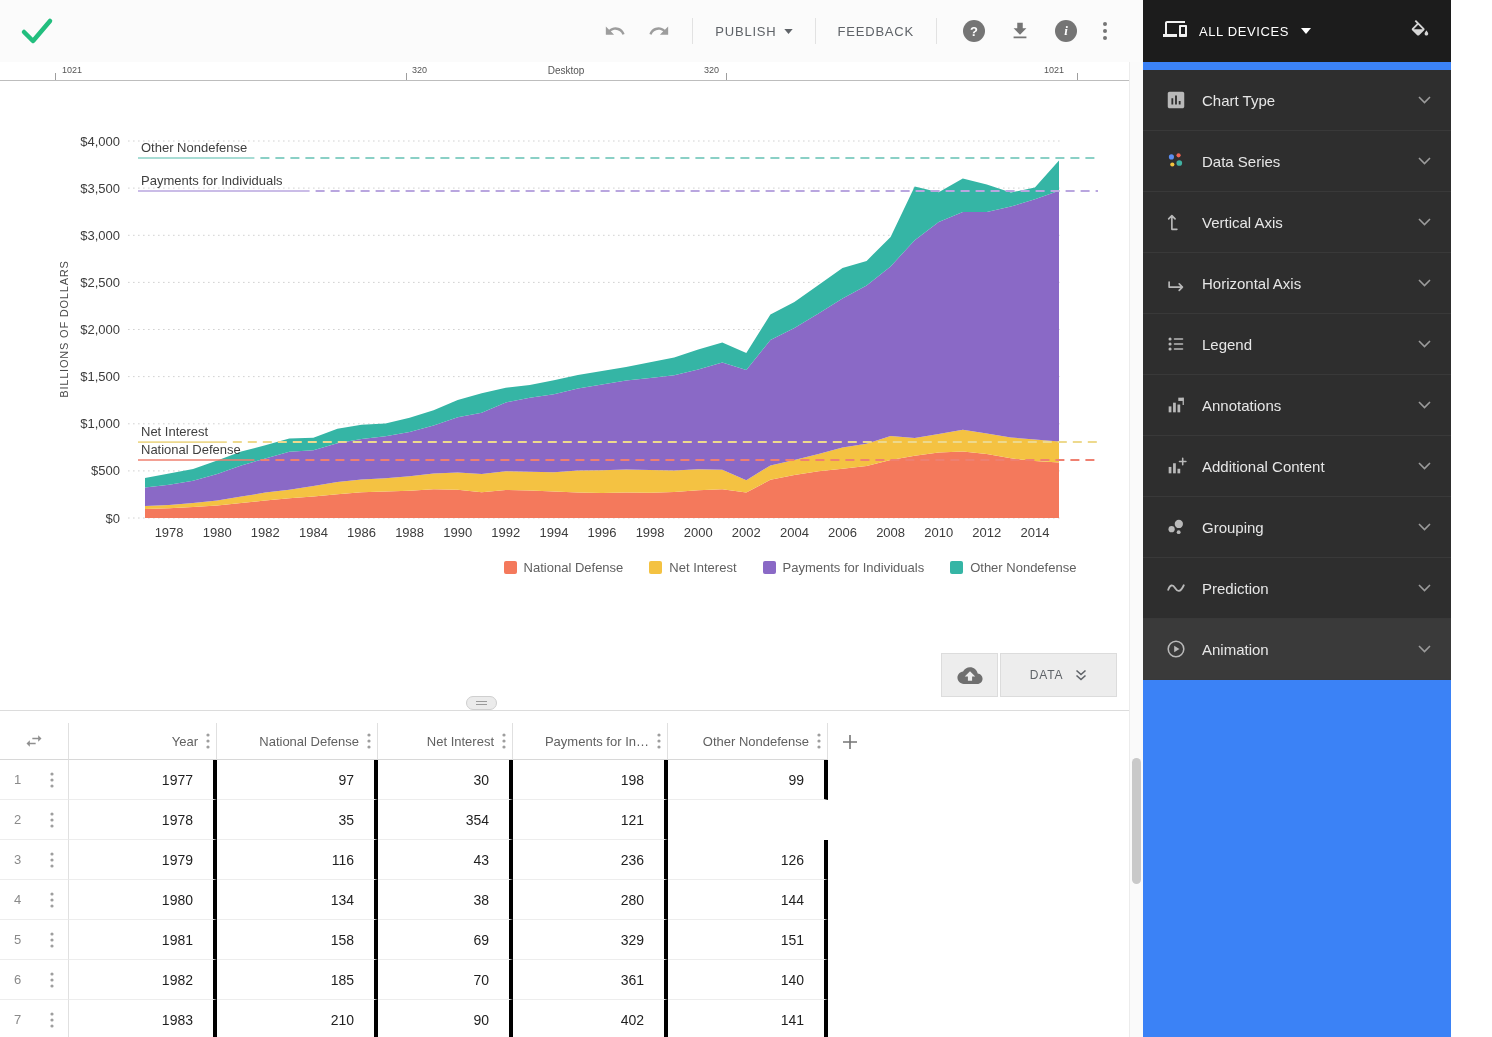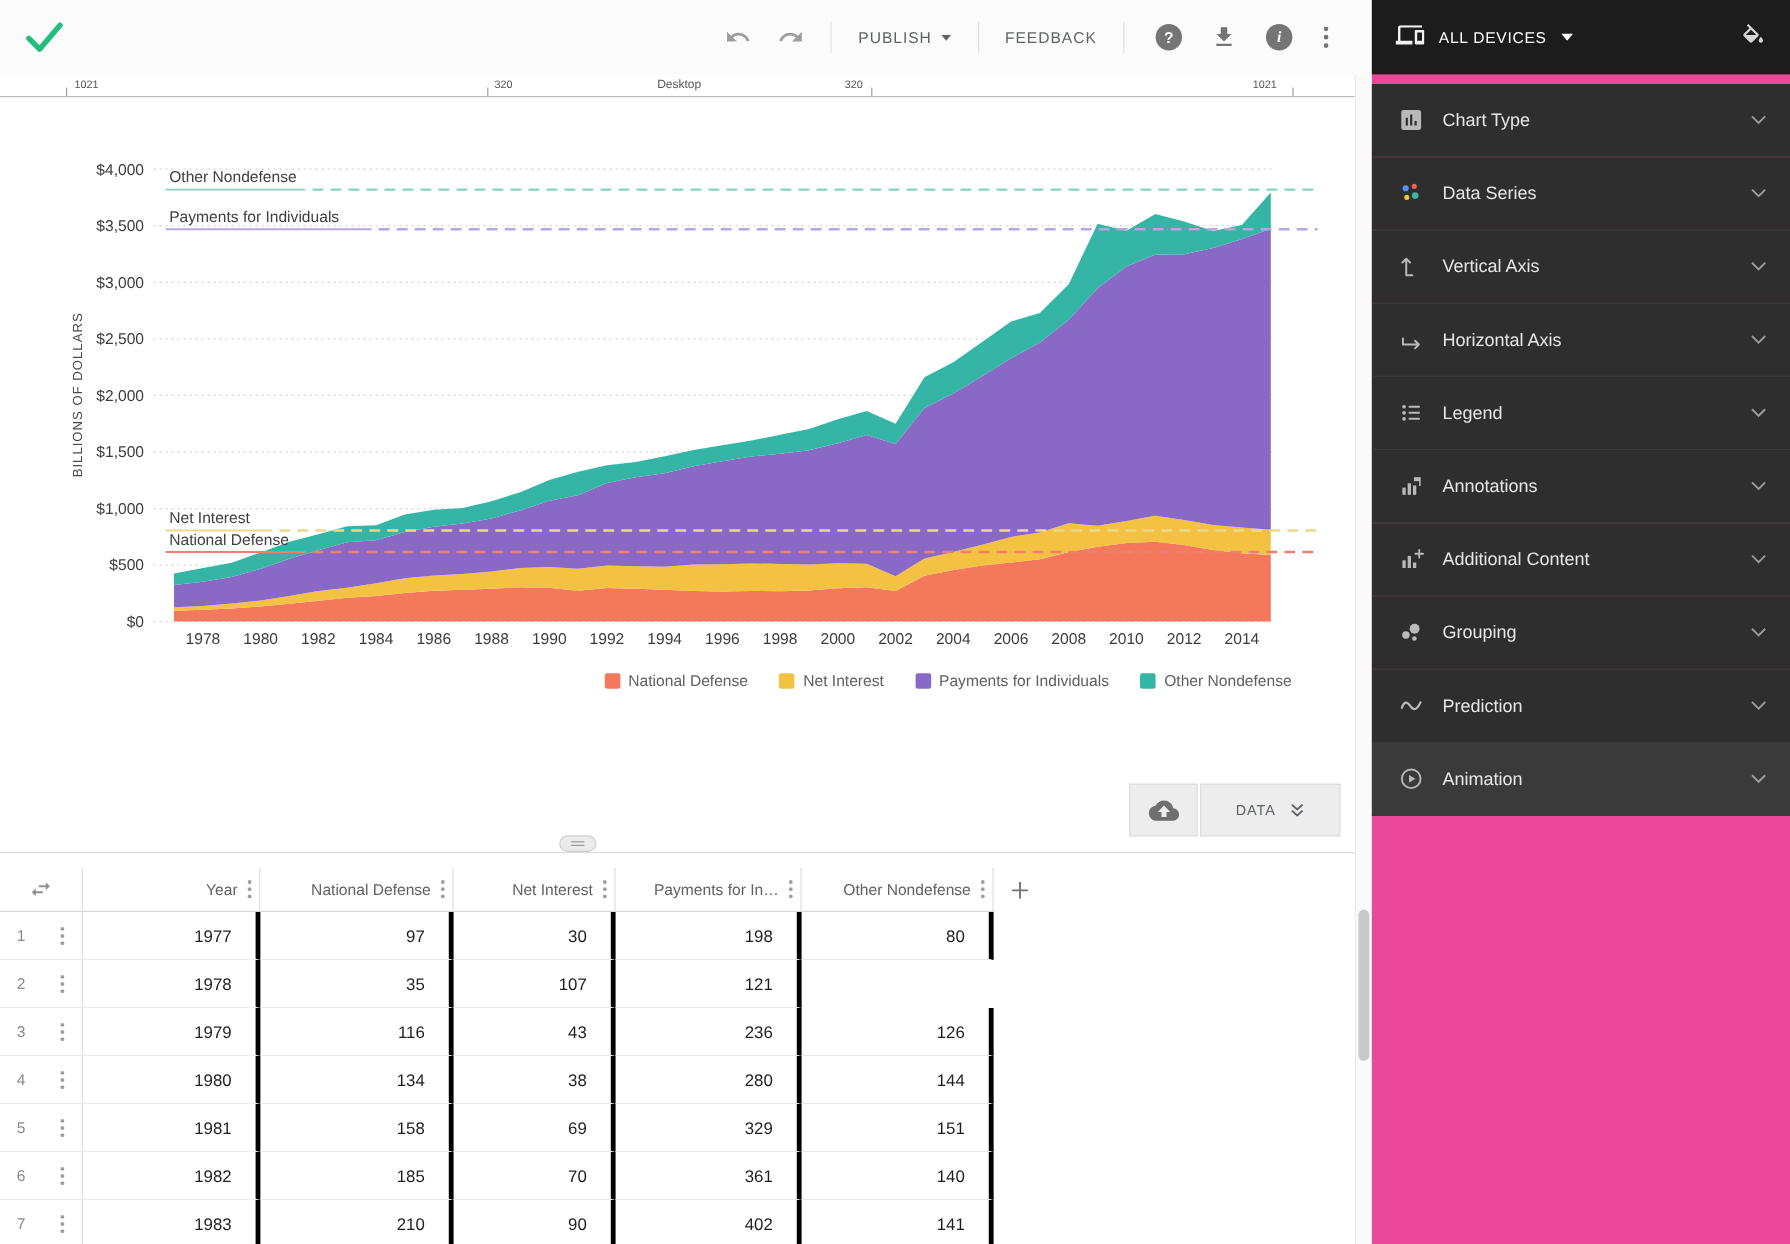--- a/index.html
+++ b/index.html
@@ -67,21 +67,21 @@
     font-size:14px; color:#1f1f1f; border-right:4px solid #000000; border-bottom:1px solid #ededed; cursor:text; }
   .hlabel { white-space:nowrap; overflow:hidden; text-overflow:ellipsis; }
 
   
   .vscroll { position:absolute; left:1129px; top:62px; width:14px; height:975px;
     background:#fafafa; border-left:1px solid #ececec; z-index:5; }
   .vthumb { position:absolute; left:2px; top:696px; width:9px; height:126px;
     background:#c9c9c9; border-radius:4.5px; cursor:pointer; }
 
   
-  .sidebar { position:absolute; left:1143px; top:0; width:349px; height:1037px; background:#ec4899; }
+  .sidebar { position:absolute; left:1143px; top:0; width:308px; height:1037px; background:#3b82f6; }
   .sb-header { height:62px; background:#1c1c1c; display:flex; align-items:center; padding:0 20px; }
   .sb-devices { display:flex; align-items:center; gap:12px; cursor:pointer; }
   .sb-devices-label { font-size:13px; letter-spacing:0.6px; color:#fff; }
   .sb-bucket { margin-left:auto; display:flex; align-items:center; cursor:pointer; }
   .sb-gap { height:8px; }
   .sb-item { height:61px; background:#2e2e2e; border-bottom:1px solid #393939;
     display:flex; align-items:center; cursor:pointer; }
   .sb-item.active { background:#3a3a3a; }
   .sb-ico { width:24px; height:24px; margin-left:21px; margin-right:14px; display:flex;
     align-items:center; justify-content:center; }
@@ -303,35 +303,35 @@
           <svg width="4" height="16" viewBox="0 0 4 16" fill="#9e9e9e">
             <circle cx="2" cy="2" r="1.6"></circle>
             <circle cx="2" cy="8" r="1.6"></circle>
             <circle cx="2" cy="14" r="1.6"></circle>
           </svg>
         </div>
         <div class="dcell">1977</div>
         <div class="dcell">97</div>
         <div class="dcell">30</div>
         <div class="dcell">198</div>
-        <div class="dcell">80</div>
+        <div class="dcell">99</div>
         <div></div>
       </div>
       <div class="trow">
         <div class="numcell">2</div>
         <div class="kebabcell">
           <svg width="4" height="16" viewBox="0 0 4 16" fill="#9e9e9e">
             <circle cx="2" cy="2" r="1.6"></circle>
             <circle cx="2" cy="8" r="1.6"></circle>
             <circle cx="2" cy="14" r="1.6"></circle>
           </svg>
         </div>
         <div class="dcell">1978</div>
         <div class="dcell">35</div>
-        <div class="dcell">107</div>
+        <div class="dcell">354</div>
         <div class="dcell">121</div>
         <div></div>
       </div>
       <div class="trow">
         <div class="numcell">3</div>
         <div class="kebabcell">
           <svg width="4" height="16" viewBox="0 0 4 16" fill="#9e9e9e">
             <circle cx="2" cy="2" r="1.6"></circle>
             <circle cx="2" cy="8" r="1.6"></circle>
             <circle cx="2" cy="14" r="1.6"></circle>

